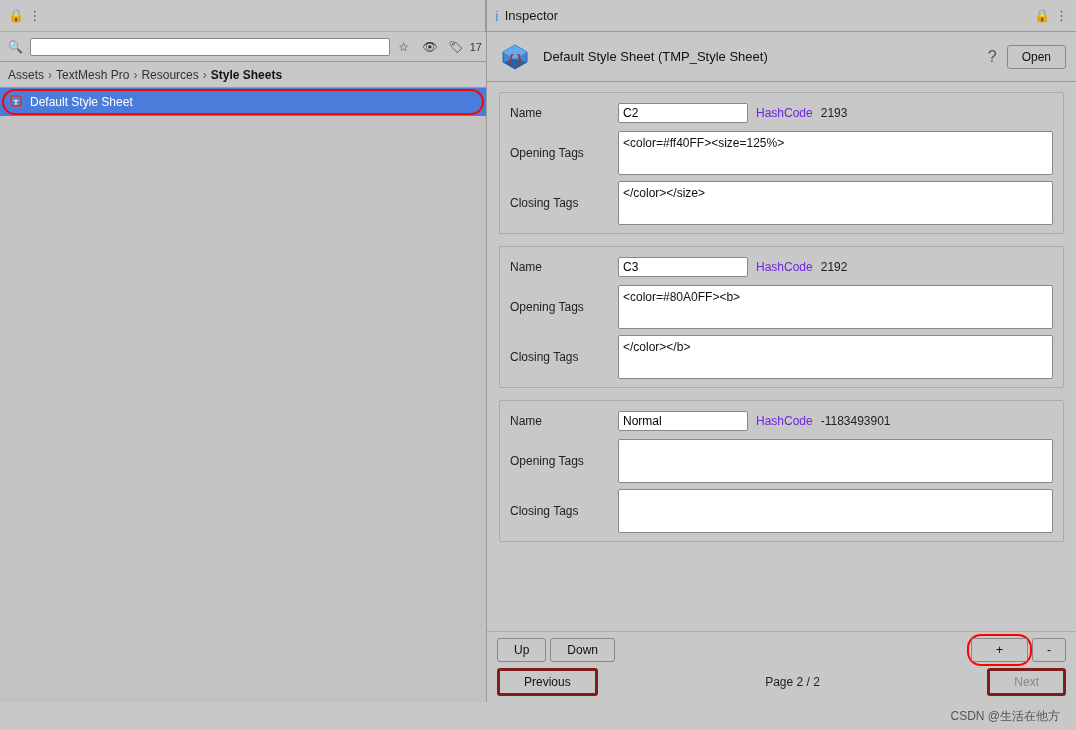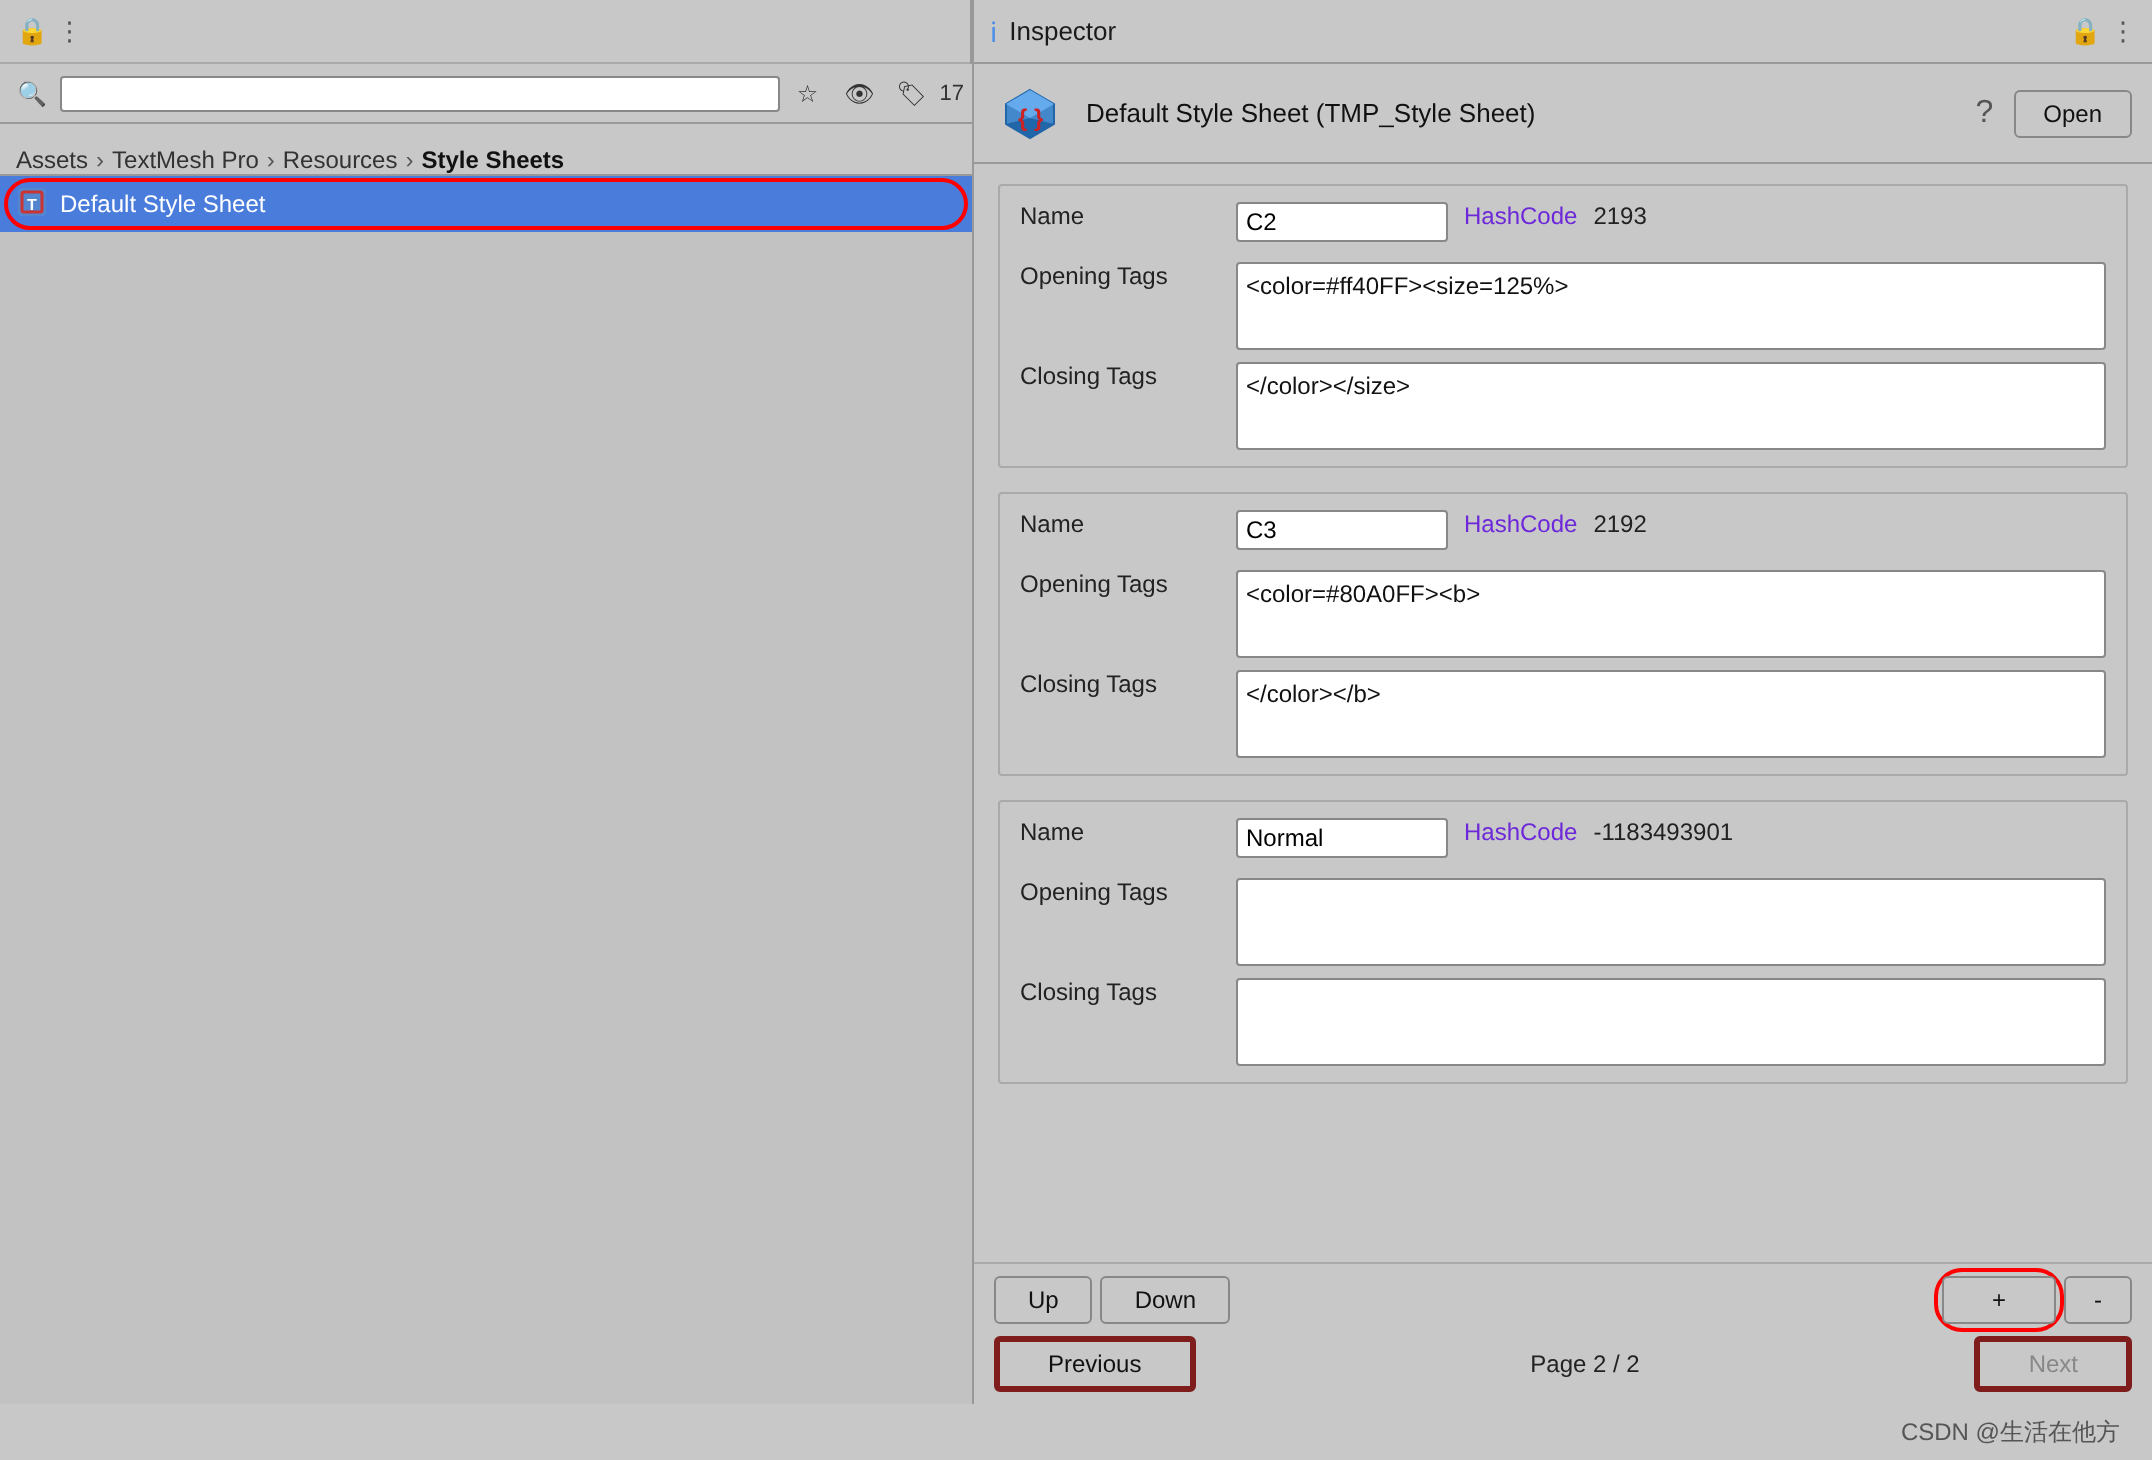--- a/index.html
+++ b/index.html
@@ -103,21 +103,21 @@
     }
 
     .left-toolbar .badge {
       font-size: 11px;
       color: #333;
     }
 
     
     .breadcrumb {
       display: flex;
-      align-items: flex-end;
+      align-items: center;
       height: 26px;
       background: #c8c8c8;
       border-bottom: 1px solid #999;
       padding: 0 8px;
       font-size: 12px;
       color: #333;
       gap: 4px;
     }
 
     .breadcrumb .sep {
@@ -249,20 +249,21 @@
       border: 1px solid #aaa;
       border-radius: 2px;
       padding: 8px 10px;
       display: flex;
       flex-direction: column;
       gap: 6px;
     }
 
     .style-row {
       display: flex;
+      align-items: center;
       gap: 8px;
       min-height: 24px;
     }
 
     .style-label {
       width: 100px;
       font-size: 12px;
       color: #222;
       flex-shrink: 0;
     }
@@ -377,21 +378,21 @@
       display: flex;
       flex-direction: column;
       gap: 2px;
     }
 
     .tag-area-line {
       min-height: 16px;
     }
 
     .name-input {
-      width: 106px;
+      width: 130px;
       height: 20px;
       border: 1px solid #888;
       background: #fff;
       border-radius: 2px;
       padding: 0 4px;
       font-size: 12px;
     }
   </style>
 </head>
 <body>

